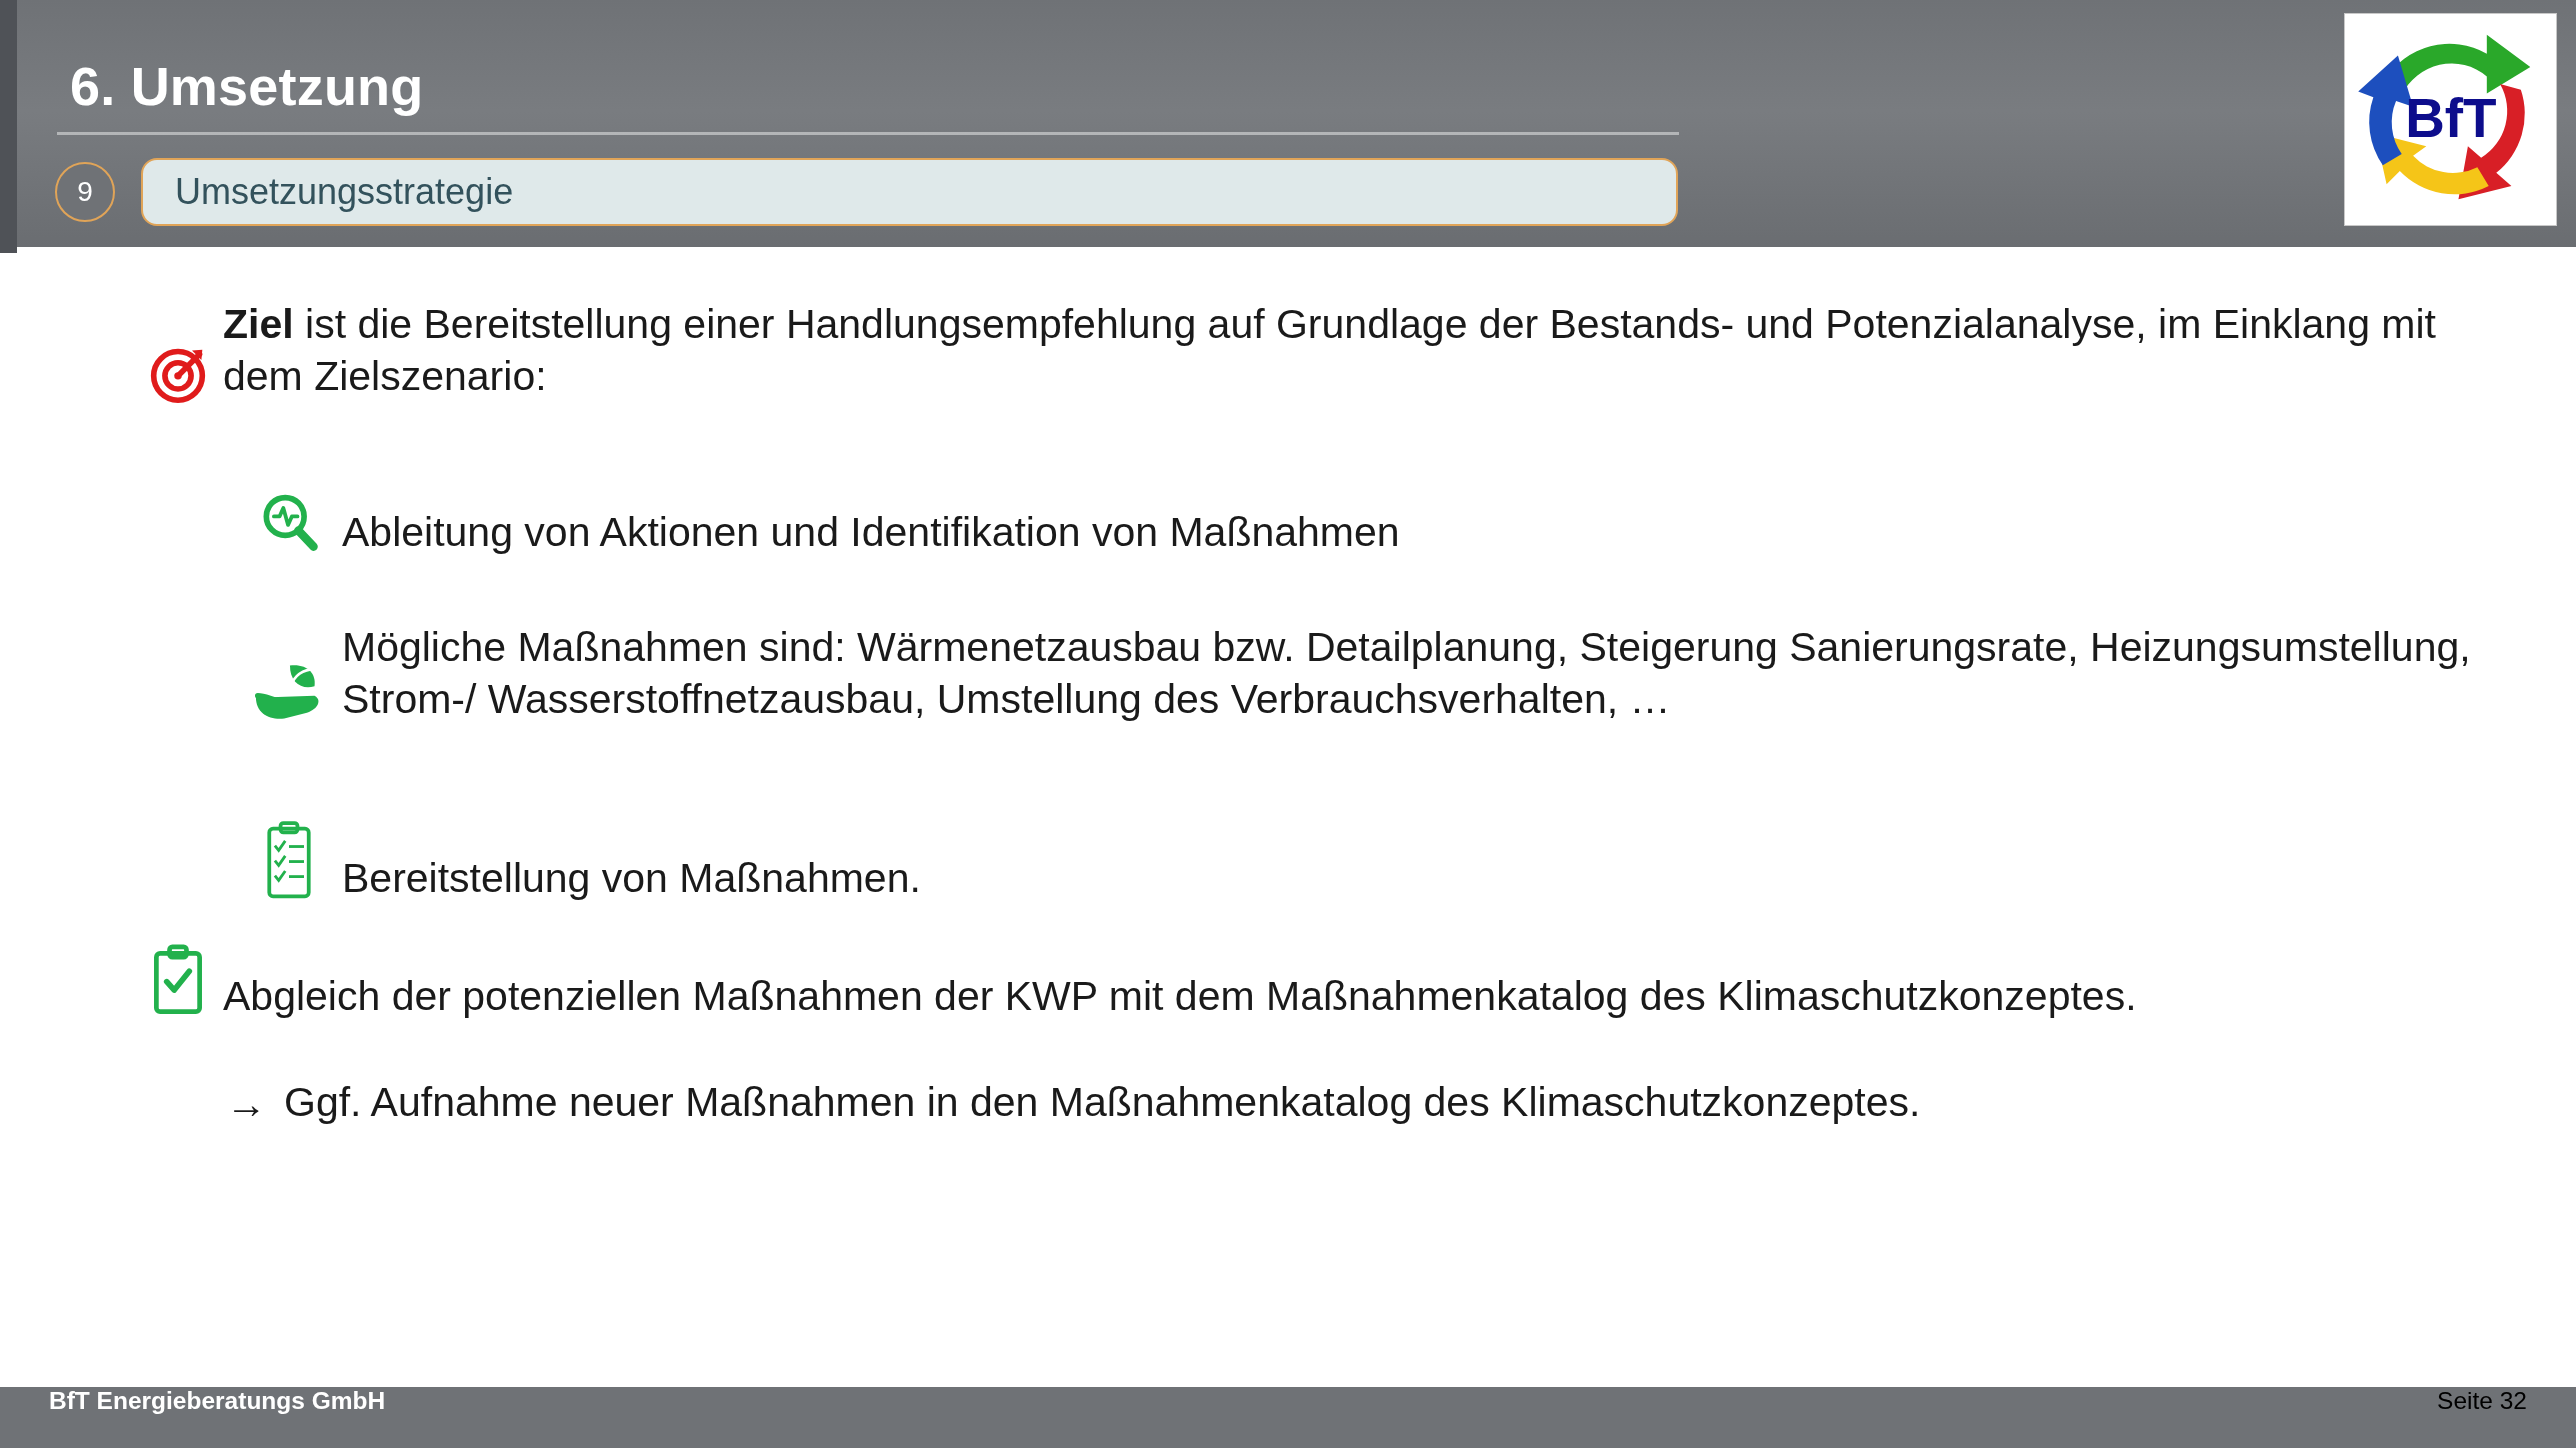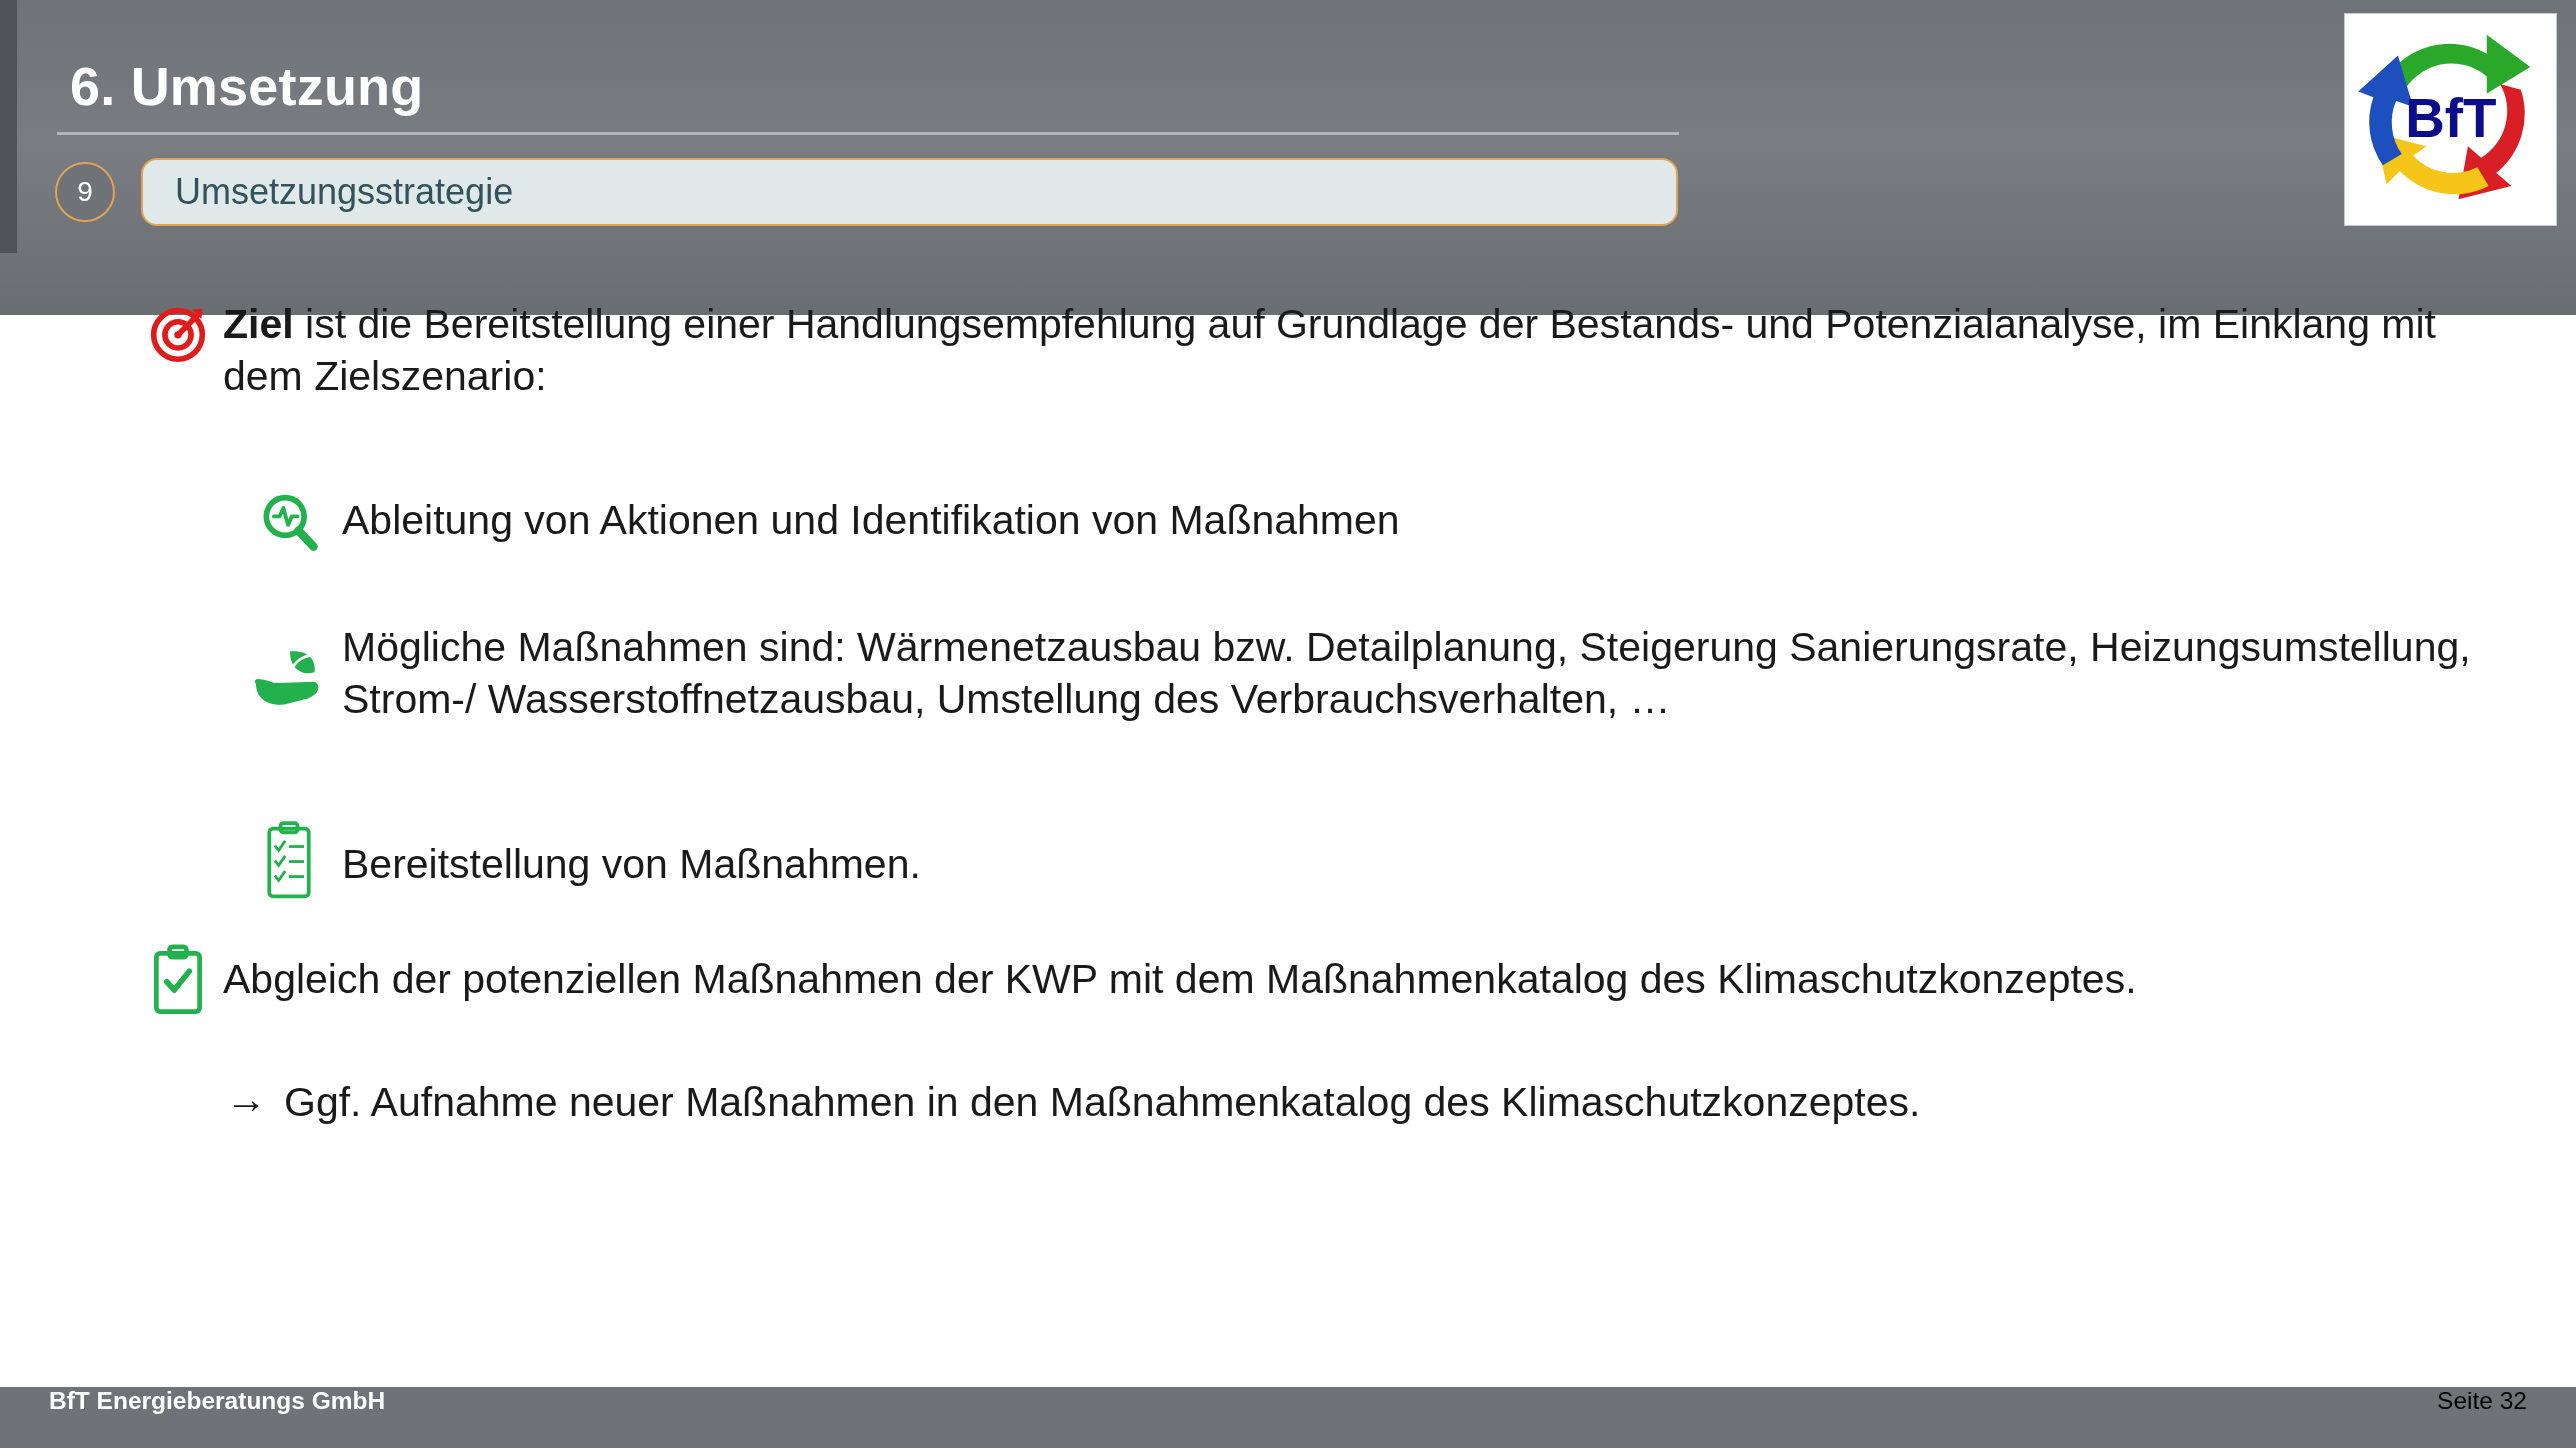--- a/index.html
+++ b/index.html
@@ -23,21 +23,21 @@
     height: 1449px;
     background: #ffffff;
     overflow: hidden;
   }
 
   
   .header {
     position: absolute;
     left: 0; top: 0;
     width: 2576px;
-    height: 315px;
+    height: 247px;
     background: linear-gradient(180deg, #6f7276 0%, #797c80 45%, #6a6d71 100%);
   }
   .header-accent-left {
     position: absolute;
     left: 0; top: 0;
     width: 17px; height: 253px;
     background: #4f5257;
   }
   .header-title {
     position: absolute;
@@ -113,21 +113,21 @@
     position: absolute;
     left: 0;
     top: 253px;
     width: 2576px;
     height: 1160px;
   }
 
   .line {
     position: absolute;
     display: flex;
-    align-items: flex-start;
+    align-items: flex-end;
   }
   .icon-slot {
     flex: 0 0 auto;
     display: flex;
     align-items: flex-start;
     justify-content: center;
   }
   .txt {
     font-size: 41px;
     color: #1a1a1a;

